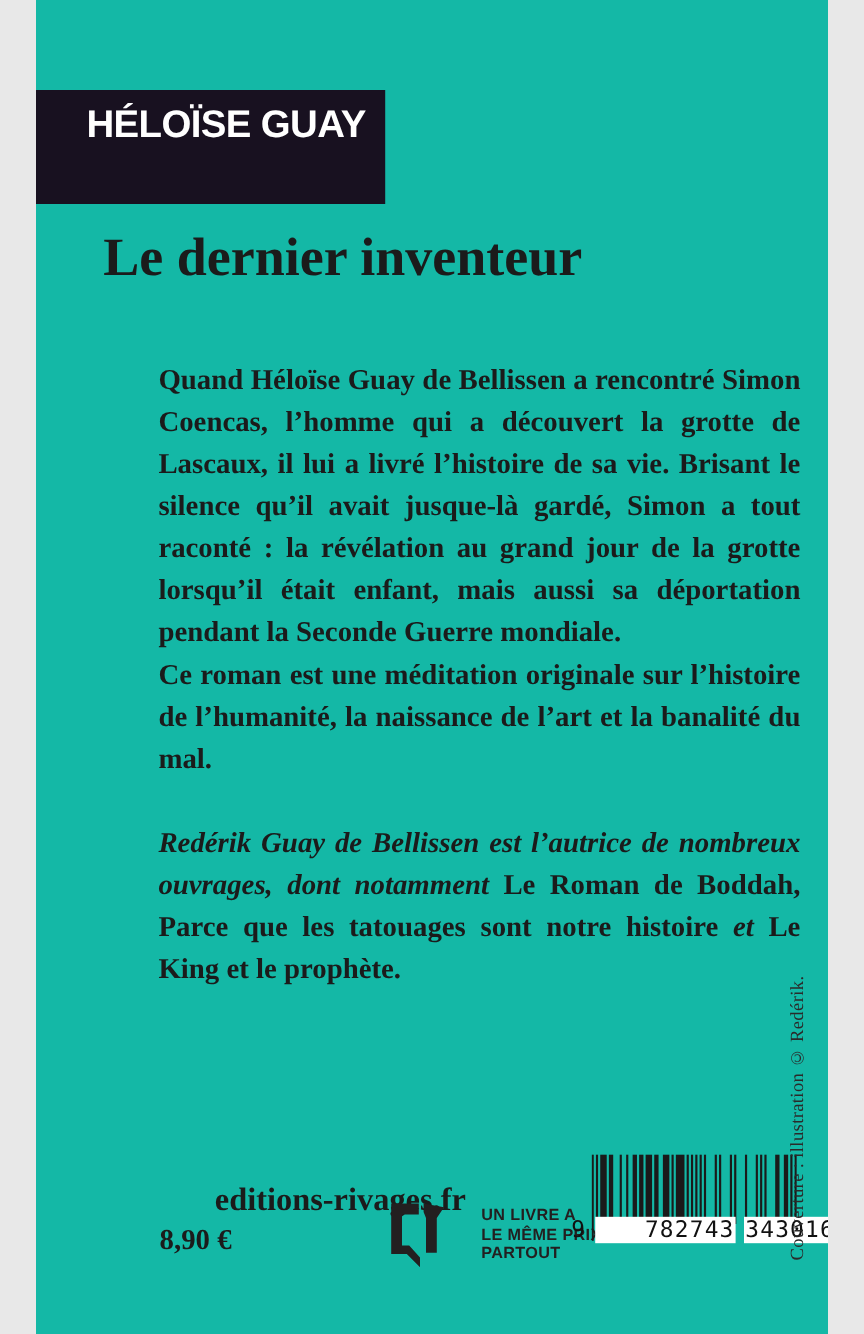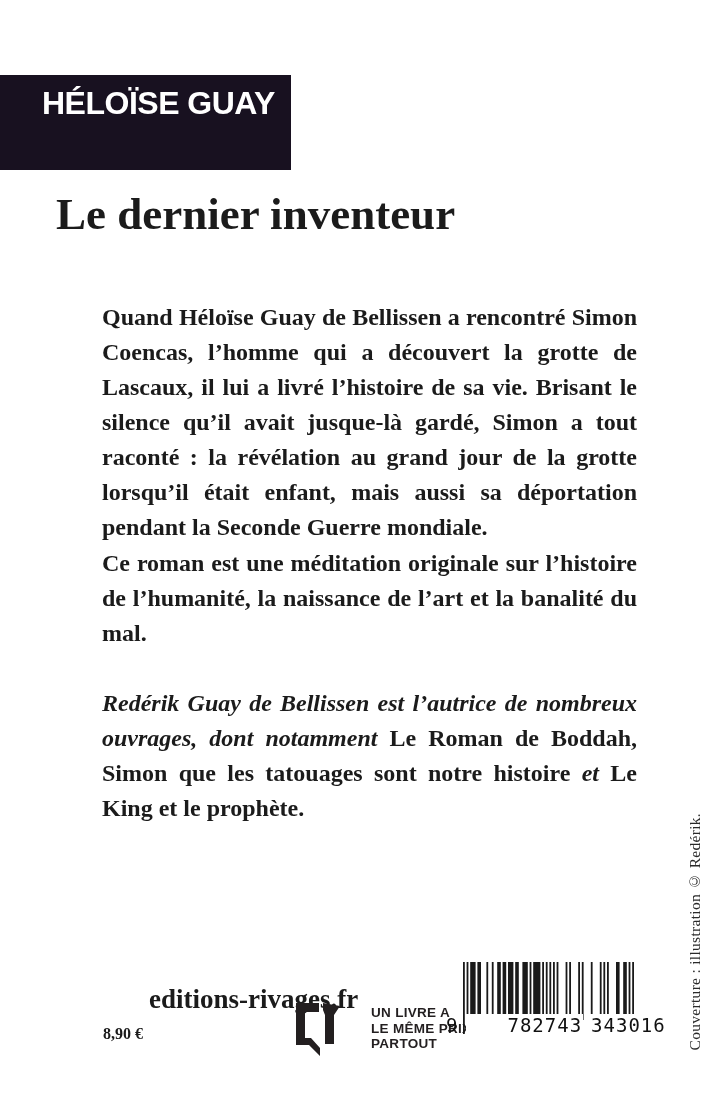--- a/index.html
+++ b/index.html
@@ -3,24 +3,24 @@
 <meta charset="utf-8">
 <title>Le dernier inventeur — back cover</title>
 <style>
   html, body { margin: 0; padding: 0; }
   body {
     background: #e8e8e8;
     font-family: "Liberation Serif", serif;
   }
   .page {
     position: relative;
-    width: 720px;
+    width: 660px;
     height: 1112px;
     margin: 0 auto;
-    background: #ffffff;
+    background: #14b8a6;
     overflow: hidden;
     color: #1a1a1a;
   }
 
   
   .banner {
     position: absolute;
     left: 0;
     top: 75px;
     width: 291px;
@@ -79,21 +79,21 @@
     font-family: "Liberation Serif", serif;
     font-weight: 700;
     font-size: 27px;
     line-height: 30px;
     color: #1b1b1b;
     margin-left: 46px;
   }
   .price {
     font-family: "Liberation Serif", serif;
     font-weight: 700;
-    font-size: 16px;
+    font-size: 24px;
     line-height: 24px;
     margin-top: 8px;
     color: #1b1b1b;
   }
 
   .price-logo {
     position: absolute;
     left: 292px;
     top: 1000px;
     display: flex;
@@ -162,21 +162,21 @@
 
   <div class="banner">
     <div>HÉLOÏSE GUAY</div>
   </div>
 
   <h1 class="title">Le dernier inventeur</h1>
 
   <div class="body-text">
     <p>Quand Héloïse Guay de Bellissen a rencontré Simon Coencas, l’homme qui a découvert la grotte de Lascaux, il lui a livré l’histoire de sa vie. Brisant le silence qu’il avait jusque-là gardé, Simon a tout raconté : la révélation au grand jour de la grotte lorsqu’il était enfant, mais aussi sa déportation pendant la Seconde Guerre mondiale.</p>
     <p>Ce roman est une méditation originale sur l’histoire de l’humanité, la naissance de l’art et la banalité du mal.</p>
-    <p class="bio"><em>Redérik Guay de Bellissen est l’autrice de nombreux ouvrages, dont notamment </em><span>Le Roman de Boddah, Simon que les tatouages sont notre histoire </span><em>et </em><span>Le King et le prophète.</span></p>
+    <p class="bio"><em>Redérik Guay de Bellissen est l’autrice de nombreux ouvrages, dont notamment </em><span>Le Roman de Boddah, Parce que les tatouages sont notre histoire </span><em>et </em><span>Le King et le prophète.</span></p>
   </div>
 
   <div class="website-block">
     <div class="website">editions-rivages.fr</div>
     <div class="price">8,90 €</div>
   </div>
 
   <div class="price-logo">
     <span>
       <svg width="52" height="56" viewBox="0 0 52 56" aria-hidden="true">

